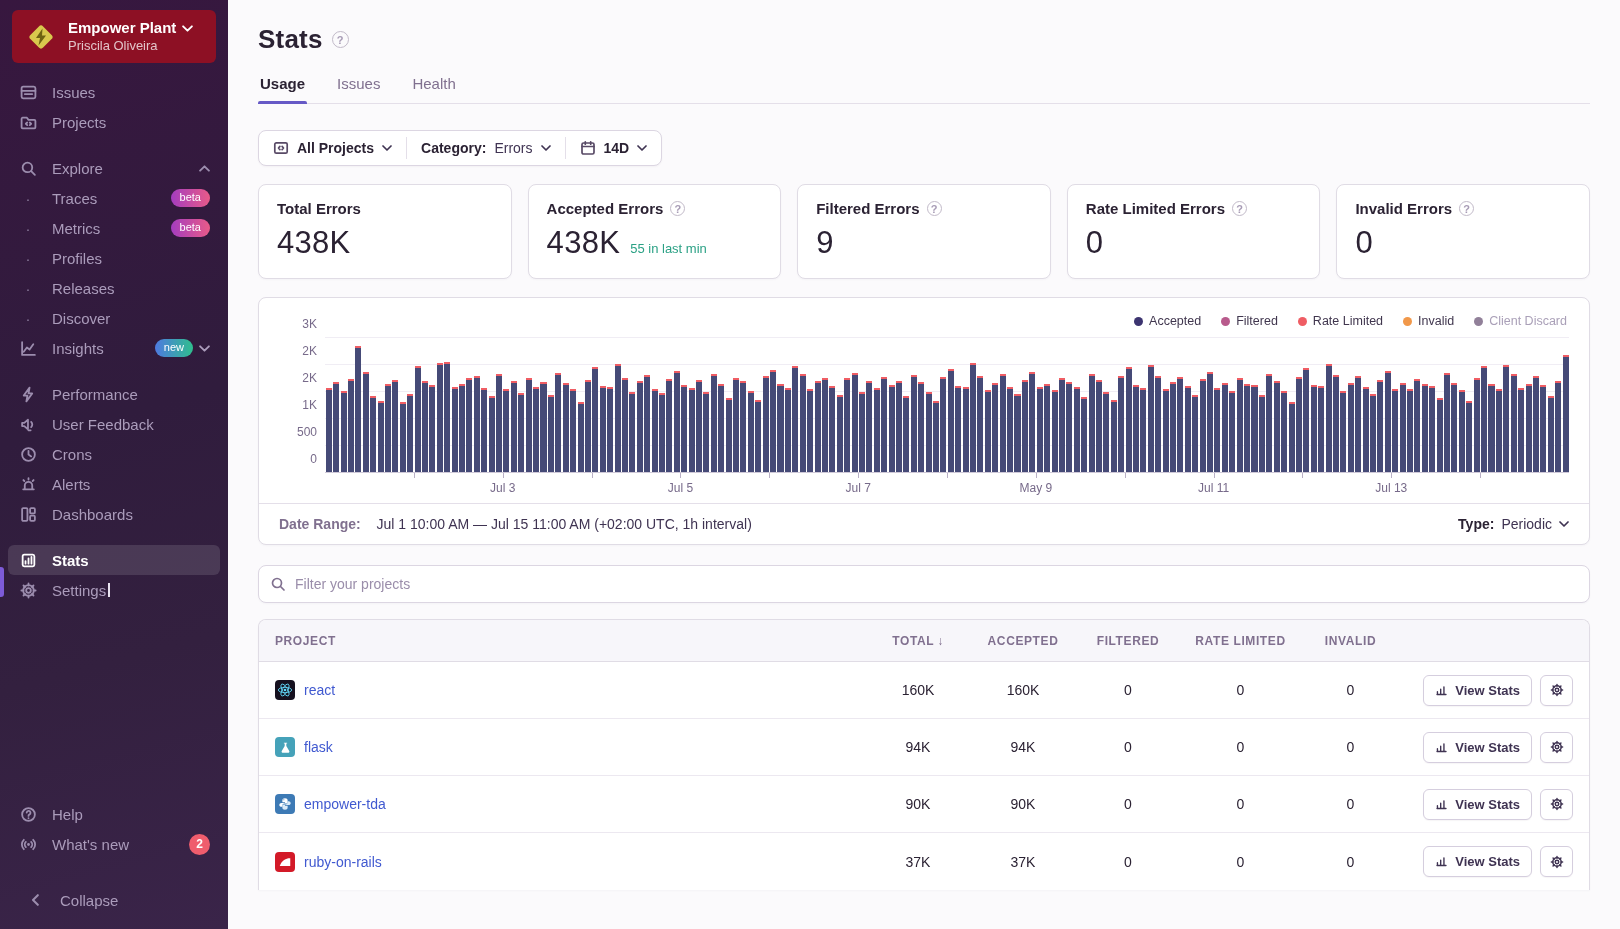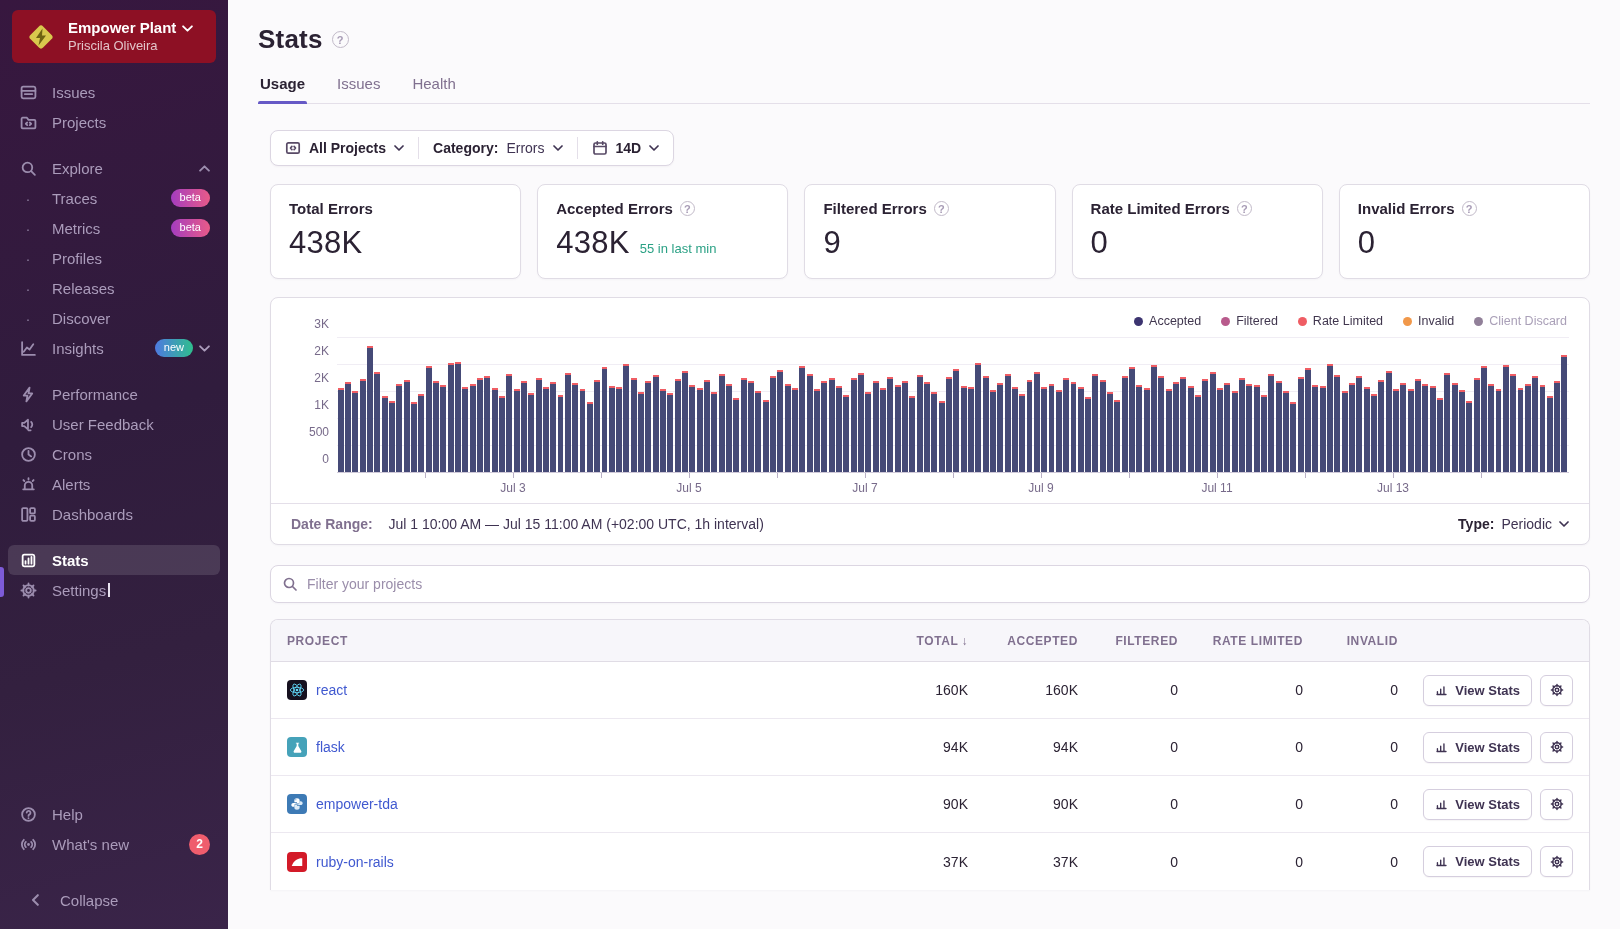--- a/index.html
+++ b/index.html
@@ -44,21 +44,21 @@
   .page-head { padding:24px 30px 0 30px; display:flex; align-items:center; gap:9px; }
   .page-title { font-size:26px; font-weight:bold; color:#2b2233; letter-spacing:.2px; }
   .help-circ { width:17px; height:17px; border-radius:50%; border:1.4px solid #c2bac9; color:#a79bb5;
     font-size:11px; font-weight:bold; display:inline-flex; align-items:center; justify-content:center; }
   .tabs { margin:20px 30px 0 30px; display:flex; gap:28px; border-bottom:1px solid #e4dfe9; }
   .tab { font-size:15px; color:#80708f; padding:0 2px 11px 2px; cursor:pointer; position:relative; }
   .tab.active { color:#2b2233; font-weight:bold; }
   .tab.active::after { content:""; position:absolute; left:0; right:0; bottom:-1px; height:3px;
     background:#6659c6; border-radius:2px 2px 0 0; }
 
-  .content { padding:26px 30px 0 30px;margin-left:12px; }
+  .content { padding:26px 30px 0 30px; }
 
   .filterbar { display:inline-flex; align-items:center; height:36px; background:#fff;
     border:1px solid #dcd6e2; border-radius:8px; box-shadow:0 1px 2px rgba(43,34,51,.04); }
   .filterseg { display:flex; align-items:center; gap:8px; padding:0 14px; font-size:14px; color:#3f3352; cursor:pointer; }
   .filterseg b { font-weight:bold; color:#2b2233; }
   .filterseg .val { color:#3f3352; }
   .fsep { width:1px; height:22px; background:#e4dfe9; }
   .ficon { color:#584a66; display:flex; }
 
   .cards { display:grid; grid-template-columns:repeat(5,1fr); gap:16px; margin-top:18px; }
@@ -102,21 +102,21 @@
   .search-ico { position:absolute; left:12px; top:11px; color:#80708f; }
 
   .table-panel { margin-top:16px; background:#fff; border:1px solid #e0dce5; border-radius:8px 8px 0 0;
     border-bottom:none; overflow:hidden; box-shadow:0 1px 2px rgba(43,34,51,.03); }
   .trow { display:flex; align-items:center; padding:0 16px; }
   .thead { background:#f7f6fa; height:42px; font-size:12px; font-weight:bold; letter-spacing:.6px;
     color:#80708f; border-bottom:1px solid #e0dce5; }
   .tbody-row { height:57px; border-bottom:1px solid #ece8f0; background:#fff; }
   .tbody-row:last-child { border-bottom:none; }
   .c-project { flex:1; display:flex; align-items:center; gap:9px; min-width:0; }
-  .c-num { width:100px; text-align:right; font-size:14px; color:#2b2233; }
+  .c-num { width:100px; text-align:center; font-size:14px; color:#2b2233; }
   .c-num.w110 { width:110px; } .c-num.w120 { width:125px; } .c-num.w95 { width:95px; }
   .c-actions { width:175px; display:flex; justify-content:flex-end; gap:8px; }
   .thead .c-num, .thead .c-project { color:#80708f; font-size:12px; }
   .sort-arrow { color:#80708f; font-size:12px; margin-left:3px; }
   .plat-ico { width:20px; height:20px; border-radius:4px; display:flex; align-items:center; justify-content:center; flex:0 0 auto; }
   .proj-link { color:#4059d0; font-size:14px; cursor:pointer; }
   .btn { display:inline-flex; align-items:center; gap:7px; height:31px; padding:0 11px; background:#fff;
     border:1px solid #d5cede; border-radius:6px; font-size:13px; font-weight:bold; color:#3f3352;
     cursor:pointer; box-shadow:0 1px 1px rgba(43,34,51,.04); }
   .btn.icon-only { width:33px; padding:0; justify-content:center; }
@@ -643,21 +643,21 @@
               <div class="x-tick" style="left: 50%;"></div>
               <div class="x-tick" style="left: 57.1429%;"></div>
               <div class="x-tick" style="left: 64.2857%;"></div>
               <div class="x-tick" style="left: 71.4286%;"></div>
               <div class="x-tick" style="left: 78.5714%;"></div>
               <div class="x-tick" style="left: 85.7143%;"></div>
               <div class="x-tick" style="left: 92.8571%;"></div>
               <span class="x-lab" style="left: 14.2857%;">Jul 3</span>
               <span class="x-lab" style="left: 28.5714%;">Jul 5</span>
               <span class="x-lab" style="left: 42.8571%;">Jul 7</span>
-              <span class="x-lab" style="left: 57.1429%;">Jul 9</span>
+              <span class="x-lab" style="left: 57.1429%;">May 9</span>
               <span class="x-lab" style="left: 71.4286%;">Jul 11</span>
               <span class="x-lab" style="left: 85.7143%;">Jul 13</span>
             </div>
         </div>
         <div class="chart-footer">
           <div>
             <span class="dr-label">Date Range:</span>
             <span class="dr-value">Jul 1 10:00 AM — Jul 15 11:00 AM (+02:00 UTC, 1h interval)</span>
           </div>
           <div class="type-sel">

